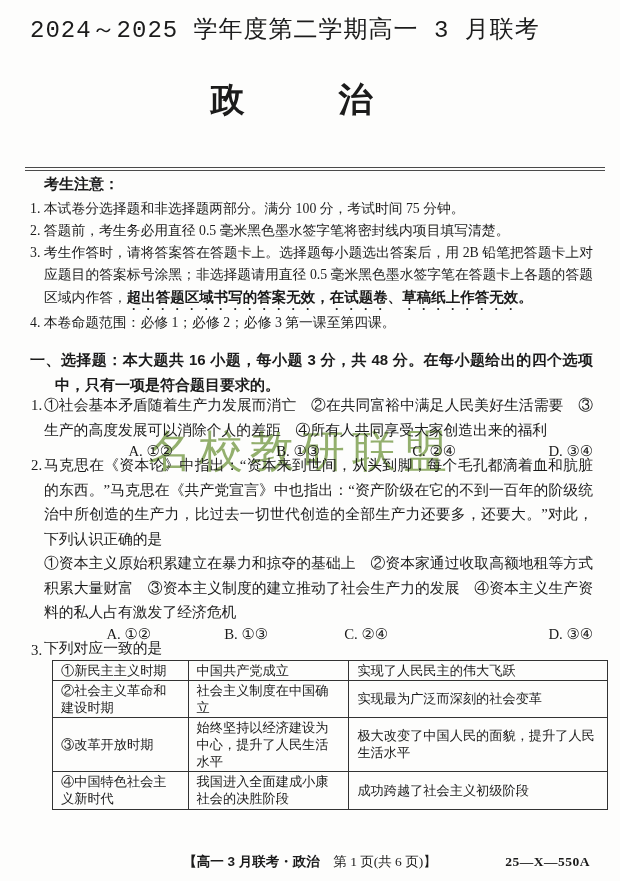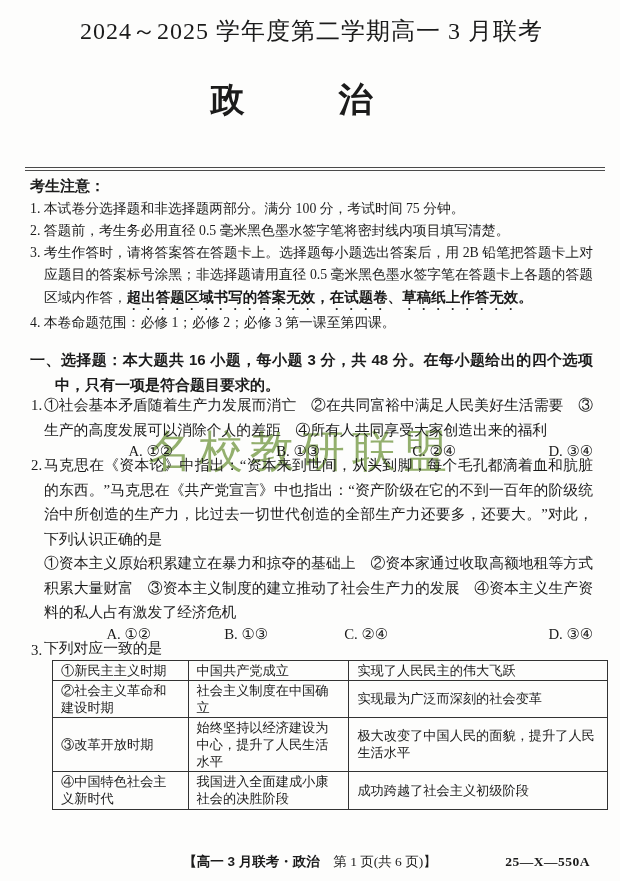--- a/index.html
+++ b/index.html
@@ -16,44 +16,45 @@
     position:absolute; top:422px; left:148px;
     font-size:44px; letter-spacing:7px;
     color:#4d7c0f; opacity:.6;
     font-family:"Liberation Sans","DejaVu Sans",sans-serif;
     white-space:nowrap; z-index:0;
     user-select:none;
   }
   .content { position:relative; z-index:1; padding:16px 27px 0 30px; }
 
   .exam-title {
-    text-align:center;
+    text-align:left;
     font-size:24px; line-height:30px;
     letter-spacing:1px;
-    font-family:Liberation Serif, serif;
+    font-family:Liberation Mono, monospace;
   }
   .subject-line {
     margin-top:38px; text-align:center;
     font-size:34px; line-height:30px; font-weight:bold;
     font-family:"Liberation Sans","DejaVu Sans",sans-serif;
     transform:translateX(-20px);
   }
   .subject-gap { display:inline-block; width:94px; }
 
   .double-rule {
     margin-top:53px; margin-right:-12px; margin-left:-5px;
     height:4px;
     border-top:1px solid #4a4a4a;
     border-bottom:1px solid #4a4a4a;
   }
 
   .notice-heading {
     margin-top:5px;
     font-size:15px; line-height:20px; font-weight:bold;
-    font-family:Liberation Sans, sans-serif;
+    font-family:Liberation Mono, monospace;
+    margin-left:14px;
   }
   .notice-list { margin-top:2px; font-size:13.8px; }
   .notice-item {
     line-height:22px; text-align:justify;
     padding-left:14px; text-indent:-14px;
   }
   .notice-bold {
     font-weight:bold; font-size:14.5px;
     font-family:"Liberation Sans","DejaVu Sans",sans-serif;
     -webkit-text-emphasis:filled dot #1b1b1b;

